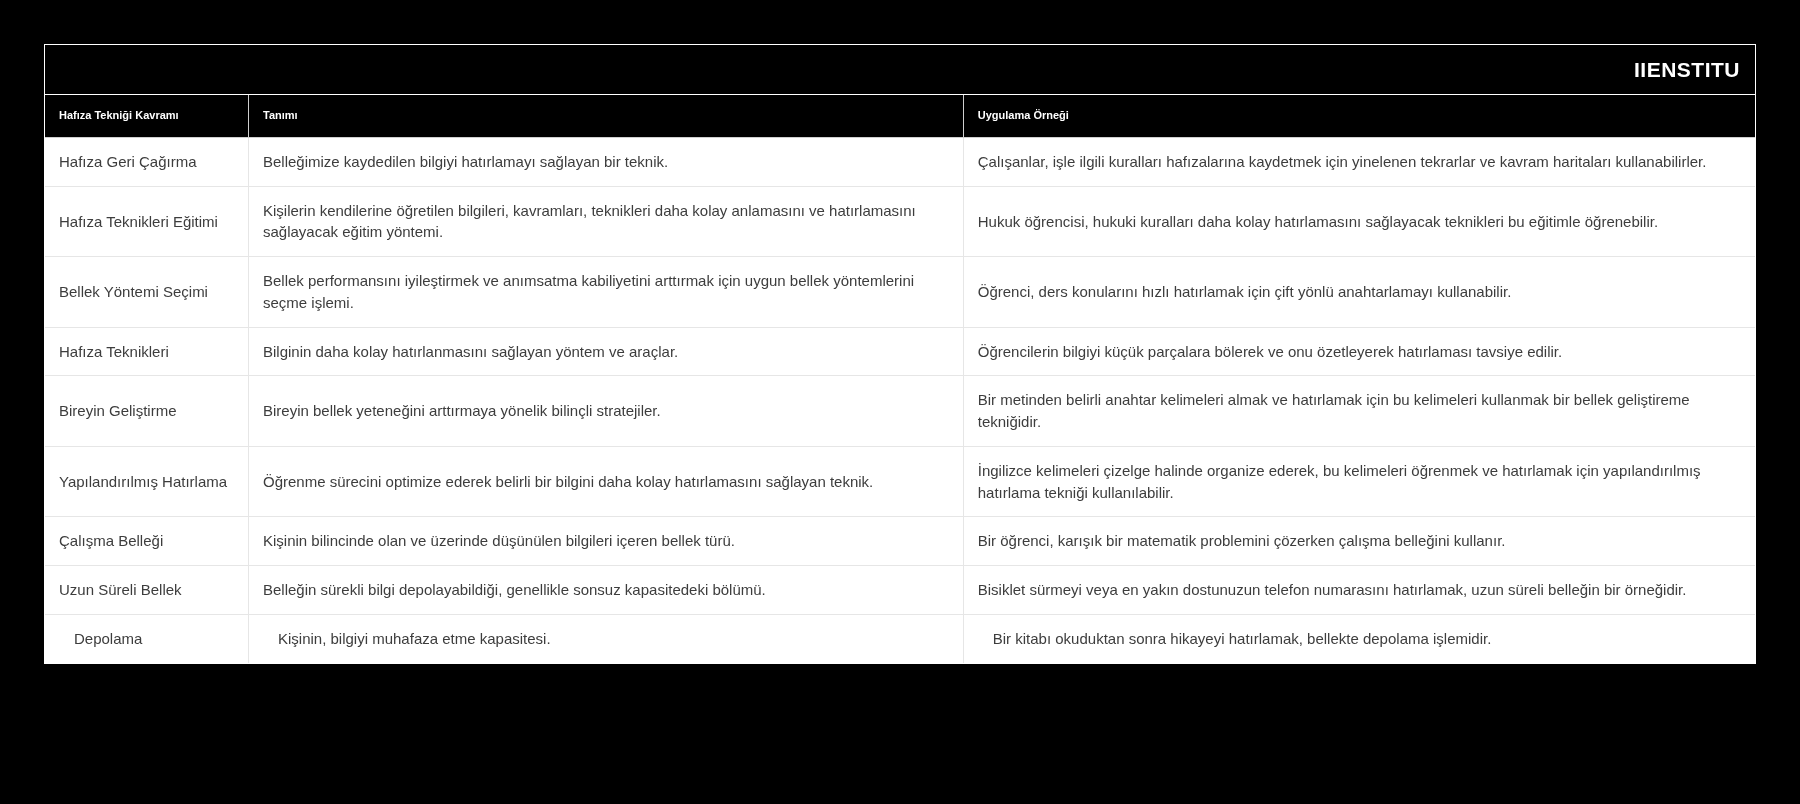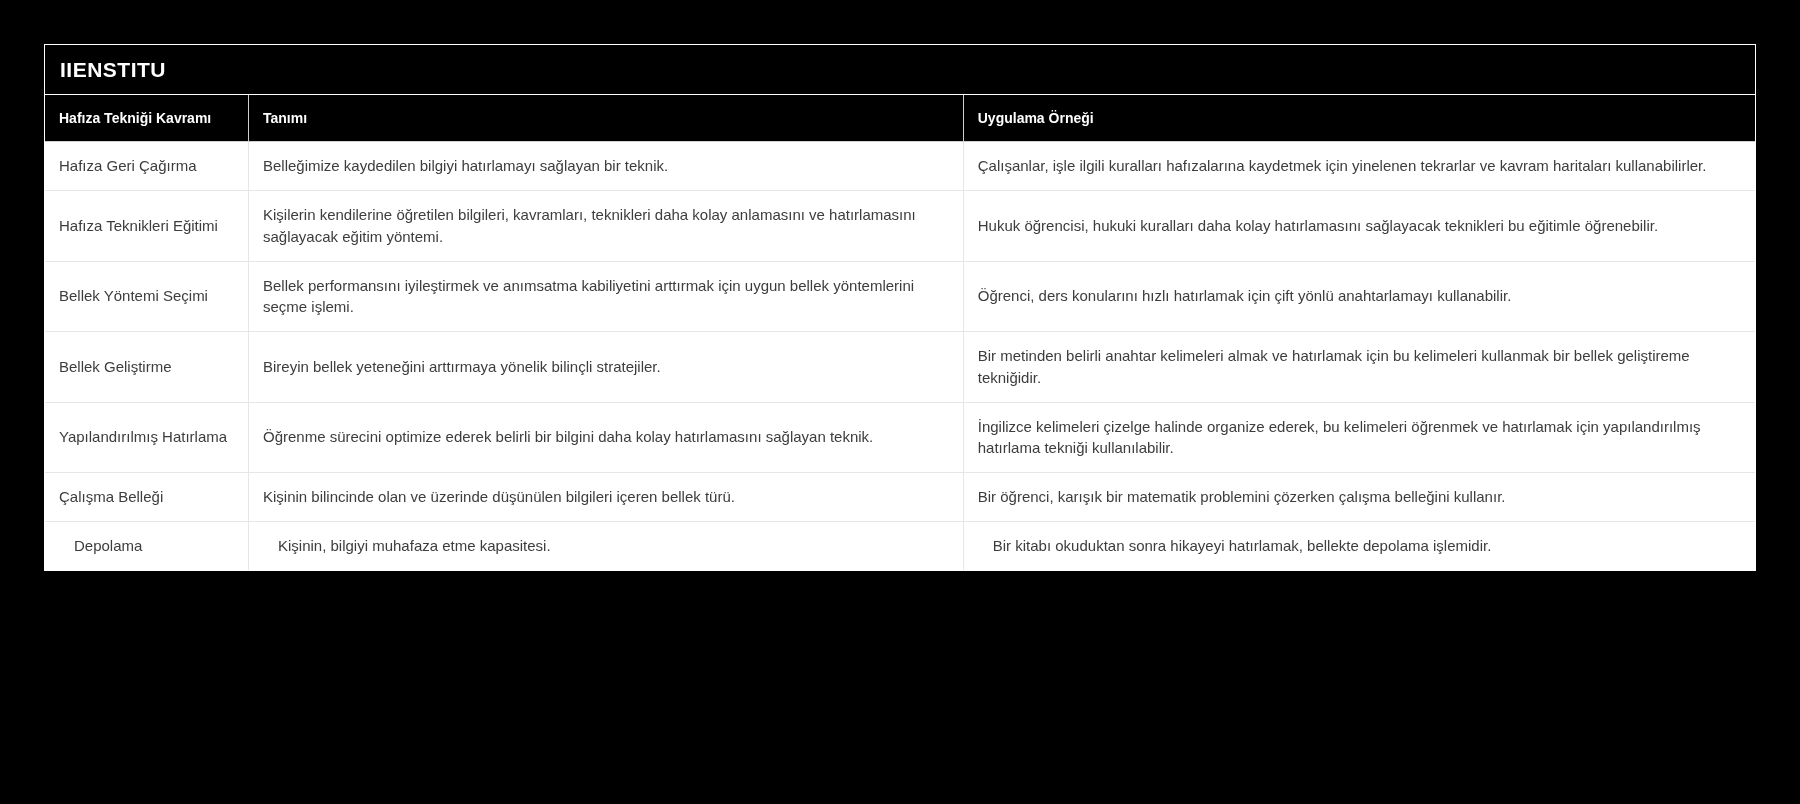--- a/index.html
+++ b/index.html
@@ -20,39 +20,40 @@
     border: 1px solid #ffffff;
     background: #ffffff;
   }
   .brand-bar {
     background: #000000;
     border-bottom: 1px solid #ffffff;
     height: 49px;
     display: flex;
     align-items: center;
     padding: 0 15px;
+    justify-content: flex-end;
   }
   .brand-title {
     color: #ffffff;
     font-size: 21px;
     font-weight: bold;
     letter-spacing: 0.5px;
   }
   table.data-table {
     width: 100%;
     border-collapse: collapse;
     table-layout: fixed;
   }
   table.data-table col.c1 { width: 11.9%; }
   table.data-table col.c2 { width: 41.8%; }
   table.data-table col.c3 { width: 46.3%; }
   table.data-table th {
     background: #000000;
     color: #ffffff;
-    font-size: 14px;
+    font-size: 11px;
     font-weight: bold;
     text-align: left;
     vertical-align: middle;
     padding: 13px 14px;
     line-height: 1.45;
     border: 1px solid #cfcfcf;
     border-top: none;
   }
   table.data-table th:first-child { border-left: none; }
   table.data-table th:last-child { border-right: none; }
@@ -103,39 +104,49 @@
     <td>Kişilerin kendilerine öğretilen bilgileri, kavramları, teknikleri daha kolay anlamasını ve hatırlamasını sağlayacak eğitim yöntemi.</td>
     <td>Hukuk öğrencisi, hukuki kuralları daha kolay hatırlamasını sağlayacak teknikleri bu eğitimle öğrenebilir.</td>
   </tr>
 
   <tr>
     <td>Bellek Yöntemi Seçimi</td>
     <td>Bellek performansını iyileştirmek ve anımsatma kabiliyetini arttırmak için uygun bellek yöntemlerini seçme işlemi.</td>
     <td>Öğrenci, ders konularını hızlı hatırlamak için çift yönlü anahtarlamayı kullanabilir.</td>
   </tr>
 
+  <tr>
+    <td>Hafıza Teknikleri</td>
+    <td>Bilginin daha kolay hatırlanmasını sağlayan yöntem ve araçlar.</td>
+    <td>Öğrencilerin bilgiyi küçük parçalara bölerek ve onu özetleyerek hatırlaması tavsiye edilir.</td>
+  </tr>
 
   <tr>
-    <td>Bellek Geliştirme</td>
+    <td>Bireyin Geliştirme</td>
     <td>Bireyin bellek yeteneğini arttırmaya yönelik bilinçli stratejiler.</td>
     <td>Bir metinden belirli anahtar kelimeleri almak ve hatırlamak için bu kelimeleri kullanmak bir bellek geliştireme tekniğidir.</td>
   </tr>
 
   <tr>
     <td>Yapılandırılmış Hatırlama</td>
     <td>Öğrenme sürecini optimize ederek belirli bir bilgini daha kolay hatırlamasını sağlayan teknik.</td>
     <td>İngilizce kelimeleri çizelge halinde organize ederek, bu kelimeleri öğrenmek ve hatırlamak için yapılandırılmış hatırlama tekniği kullanılabilir.</td>
   </tr>
 
   <tr>
     <td>Çalışma Belleği</td>
     <td>Kişinin bilincinde olan ve üzerinde düşünülen bilgileri içeren bellek türü.</td>
     <td>Bir öğrenci, karışık bir matematik problemini çözerken çalışma belleğini kullanır.</td>
   </tr>
 
+  <tr>
+    <td>Uzun Süreli Bellek</td>
+    <td>Belleğin sürekli bilgi depolayabildiği, genellikle sonsuz kapasitedeki bölümü.</td>
+    <td>Bisiklet sürmeyi veya en yakın dostunuzun telefon numarasını hatırlamak, uzun süreli belleğin bir örneğidir.</td>
+  </tr>
 
 
   <tr>
     <td>Depolama</td>
     <td>Kişinin, bilgiyi muhafaza etme kapasitesi.</td>
     <td>Bir kitabı okuduktan sonra hikayeyi hatırlamak, bellekte depolama işlemidir.</td>
   </tr>
 </tbody>
   </table>
 </div>

